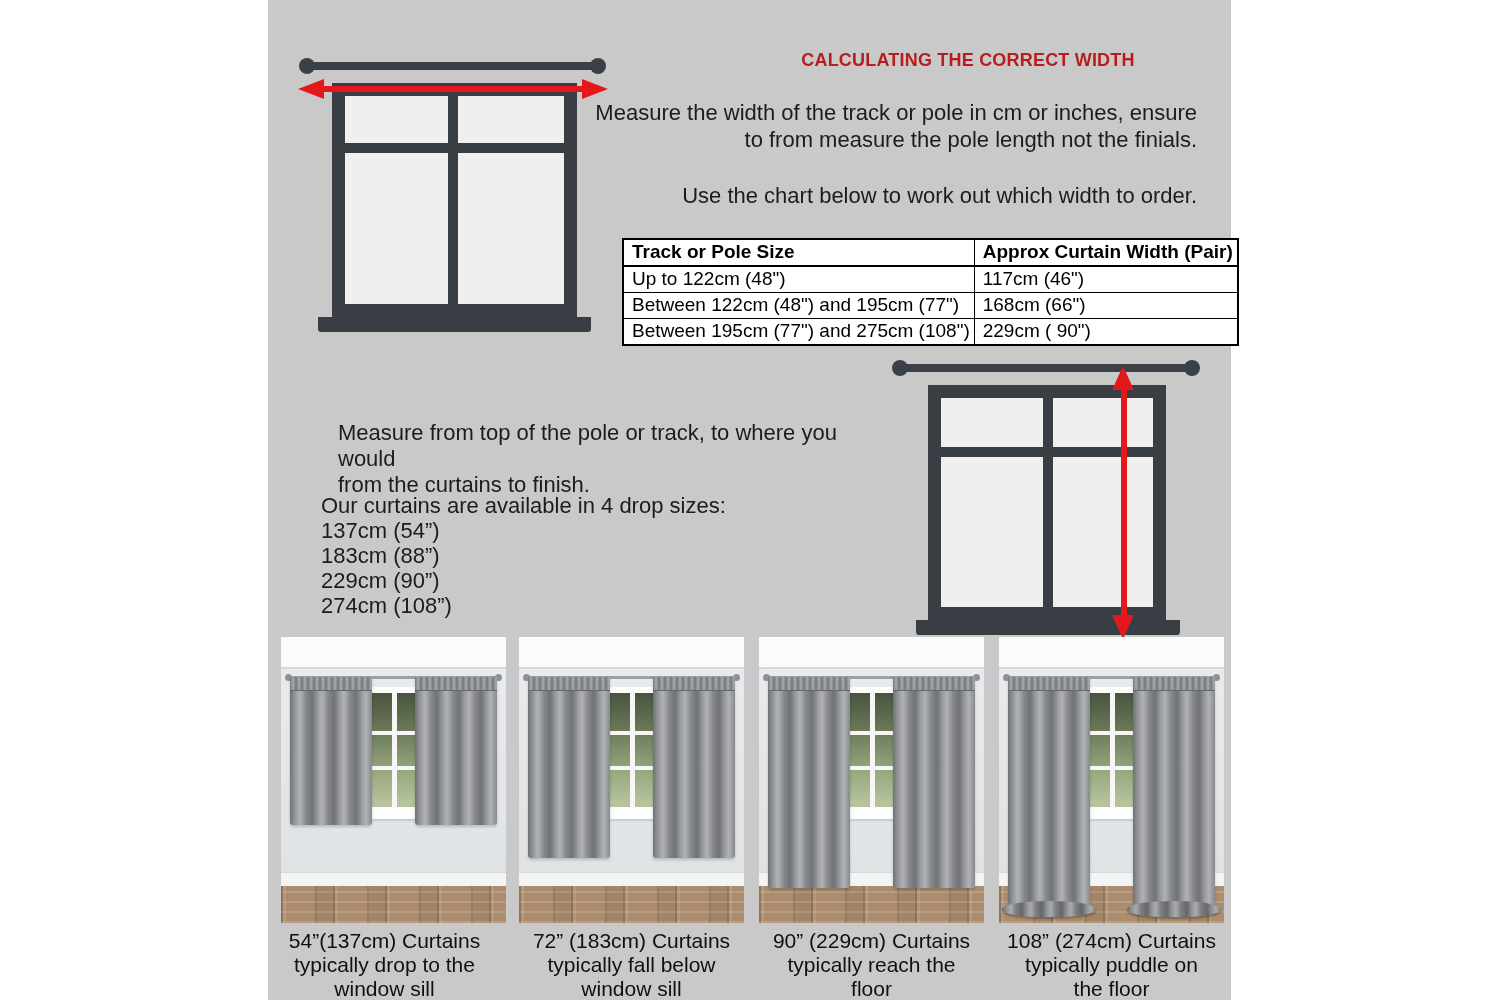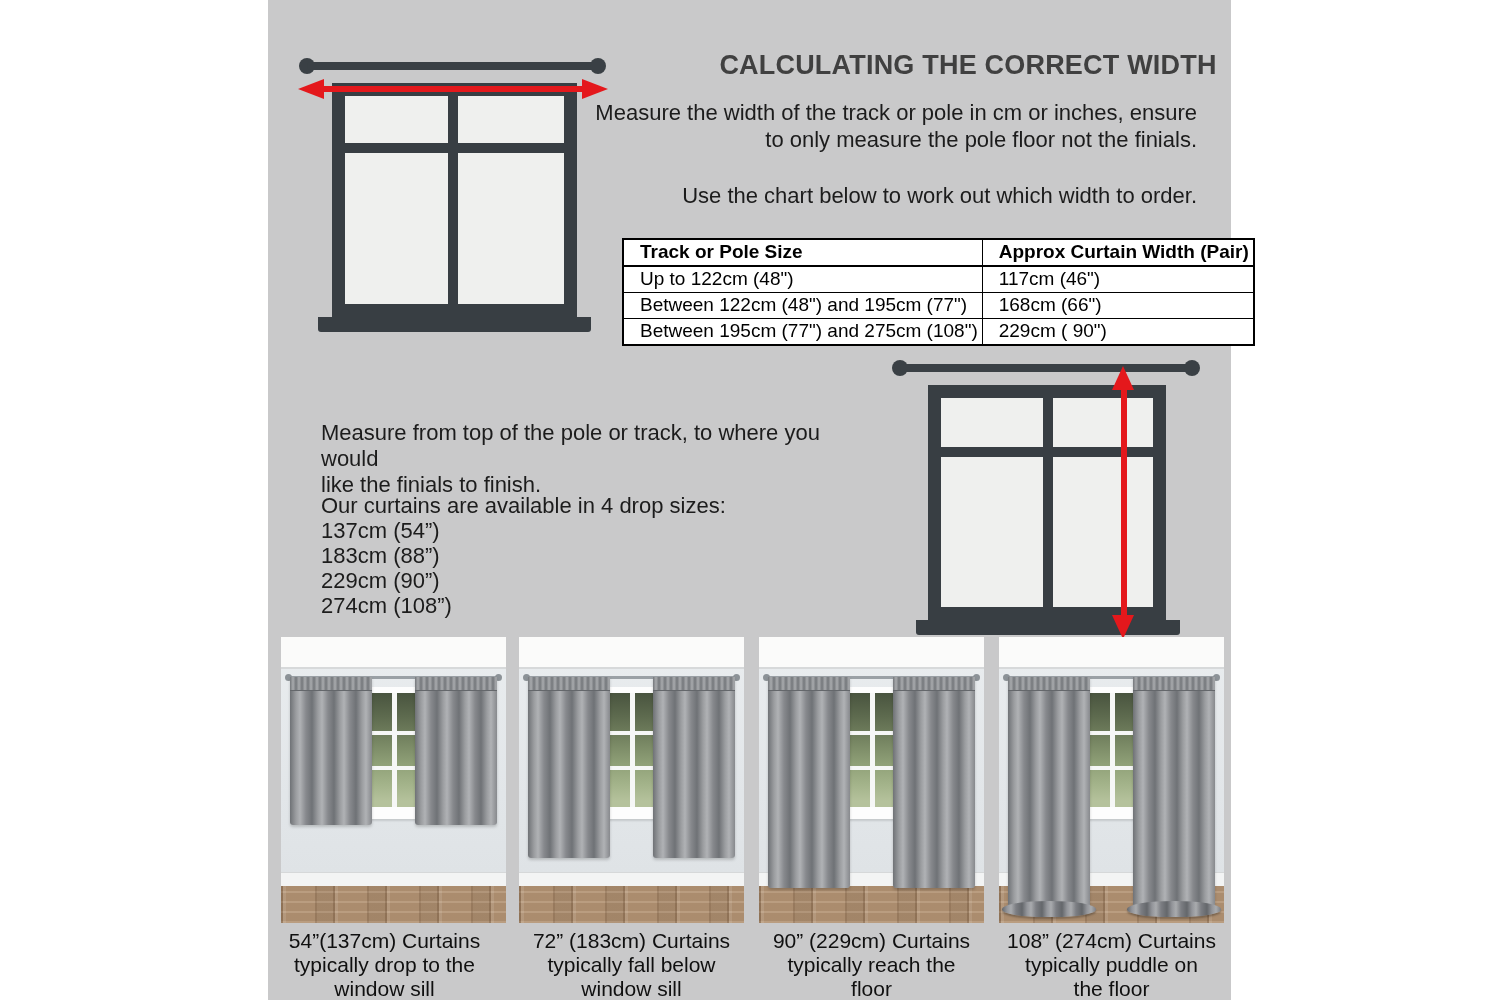--- a/index.html
+++ b/index.html
@@ -1,33 +1,33 @@
 <!DOCTYPE html>
 <html><head>
 <meta charset="utf-8">
 <style>
   html,body{margin:0;padding:0;background:#ffffff;}
   .artboard{position:relative;width:1500px;height:1000px;background:#ffffff;overflow:hidden;
             font-family:"Liberation Sans", sans-serif;color:#141414;}
   .panel{position:absolute;left:268px;top:0;width:963px;height:1000px;background:#c9c9ca;}
 
   
-  .sec-title{position:absolute;font-size:27px;font-weight:bold;letter-spacing:.2px;white-space:nowrap;color:#404040;}
+  .sec-title{position:absolute;font-size:18px;font-weight:bold;letter-spacing:.2px;white-space:nowrap;color:#b91c1c;}
   .width-title{left:430px;top:50px;width:540px;text-align:center;}
   .drop-title{left:53px;top:369px;}
   .body-text{position:absolute;font-size:22px;line-height:27px;color:#1c1c1c;}
   .width-para1{right:34px;top:99px;text-align:right;width:620px;}
   .width-para2{right:34px;top:182px;text-align:right;width:620px;}
-  .drop-para{left:53px;top:420px;width:560px;line-height:26px;}
+  .drop-para{left:70px;top:420px;width:560px;line-height:26px;}
   .drop-sizes{left:53px;top:493px;width:560px;line-height:25px;}
 
   
   .size-table{position:absolute;left:354px;top:238px;border-collapse:collapse;background:#ffffff;
               font-size:19px;color:#000;}
-  .size-table th,.size-table td{border:1px solid #000;padding:1px 4px 2px 16px;text-align:left;
+  .size-table th,.size-table td{border:1px solid #000;padding:1px 4px 2px 8px;text-align:left;
               white-space:nowrap;height:21px;font-weight:normal;}
   .size-table th{font-weight:bold;border-bottom:2px solid #000;}
   .size-table{border:2px solid #000;}
   .col-pole{width:327px;}
   .col-width{width:236px;}
 
   
   .pole{position:absolute;height:16px;}
   .pole .bar{position:absolute;left:8px;right:8px;top:4px;height:8px;background:#3a4045;border-radius:4px;}
   .pole .finial{position:absolute;top:0;width:16px;height:16px;border-radius:50%;background:#3a4045;}
@@ -106,21 +106,21 @@
 </style>
 </head>
 <body>
 
 <div class="artboard">
   <div class="panel">
 
     <div class="sec-title width-title">CALCULATING THE CORRECT WIDTH</div>
     <div class="body-text width-para1">
       <span>Measure the width of the track or pole in cm or inches, ensure</span><br>
-      <span>to only measure the pole floor not the finials.</span>
+      <span>to from measure the pole length not the finials.</span>
     </div>
     <div class="body-text width-para2">Use the chart below to work out which width to order.</div>
 
     <table class="size-table">
       <tbody>
           <tr>
         <th class="col-pole">Track or Pole Size</th>
         <th class="col-width">Approx Curtain Width (Pair)</th>
       </tr>
       <tr>
@@ -151,21 +151,21 @@
     </div>
     <div class="sill sill-width"></div>
     <div class="arrow-h">
       <span class="head left"></span>
       <span class="shaft"></span>
       <span class="head right"></span>
     </div>
 
     <div class="body-text drop-para">
       <span>Measure from top of the pole or track, to where you would</span><br>
-      <span>like the finials to finish.</span>
+      <span>from the curtains to finish.</span>
     </div>
     <div class="body-text drop-sizes">
       <div>Our curtains are available in 4 drop sizes:</div>
       <div>137cm (54”)</div>
       <div>183cm (88”)</div>
       <div>229cm (90”)</div>
       <div>274cm (108”)</div>
     </div>
 
     <div class="pole pole-drop">

